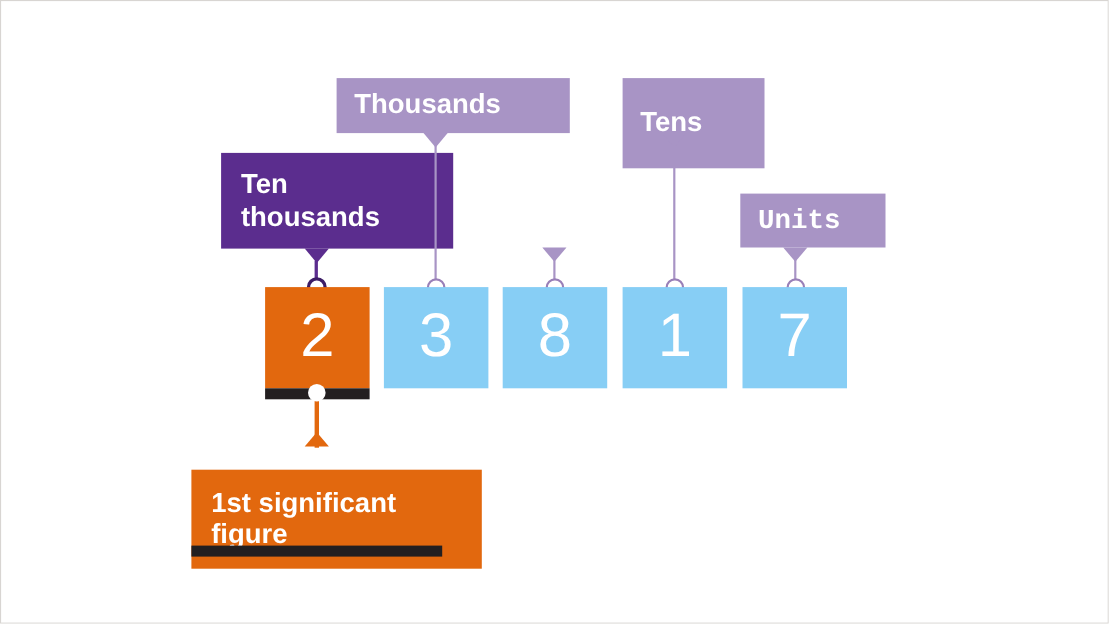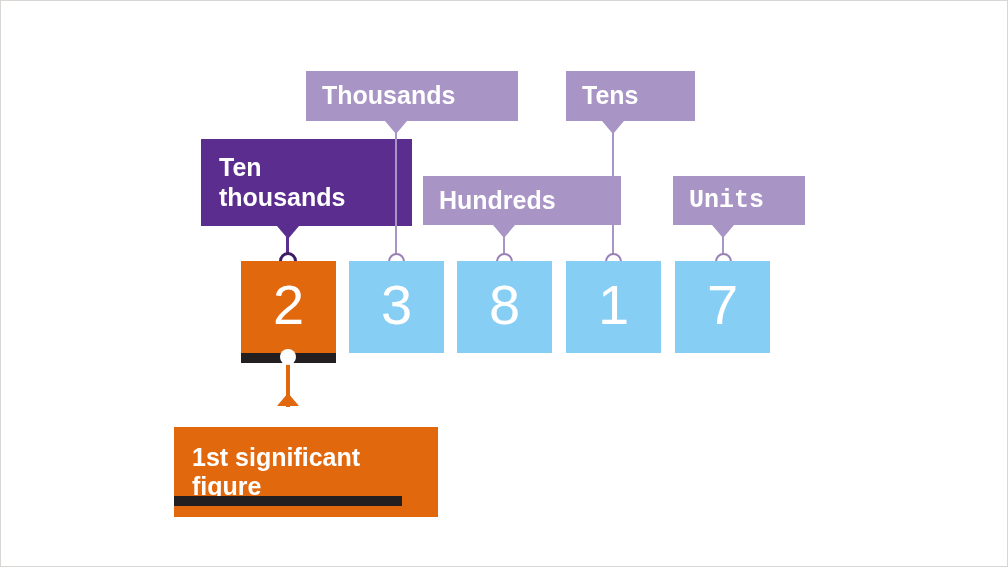--- a/index.html
+++ b/index.html
@@ -91,33 +91,30 @@
 </head>
 <body>
 
 <div id="canvas">
 
   <div class="callout" style="left:305px; top:70px; width:180px; height:50px; background:#a894c5; font-size:25px; padding:0 16px;">
     <span class="callout-text">Thousands</span>
   </div>
   <div class="callout-tail" style="left:384px; top:120px; border-top:13px solid #a894c5;"></div>
 
-  <div class="callout" style="left:565px; top:70px; width:97px; height:50px; background:#a894c5; font-size:25px; padding:0 16px;">
+  <div class="callout" style="left:565px; top:70px; width:97px; height:50px; background:#a894c5; font-size:25px; padding:16px 16px;">
     <span class="callout-text">Tens</span>
   </div>
   <div class="callout-tail" style="left:601px; top:120px; border-top:13px solid #a894c5;"></div>
 
   <div class="callout" style="left:200px; top:138px; width:175px; height:87px; background:#5b2d8e; font-size:25px; padding:0 18px;">
     <span class="callout-text">Ten thousands</span>
   </div>
   <div class="callout-tail" style="left:276px; top:225px; border-top:13px solid #5b2d8e;"></div>
 
-  <div class="callout" style="left:422px; top:175px; width:166px; height:49px; background:#a894c5; font-size:25px; padding:0 16px;">
-    <span class="callout-text">Hundreds</span>
-  </div>
   <div class="callout-tail" style="left:492px; top:224px; border-top:13px solid #a894c5;"></div>
 
   <div class="callout" style="left:672px; top:175px; width:100px; height:49px; background:#a894c5; font-size:25px; padding:0 16px;font-family:Liberation Mono, monospace;">
     <span class="callout-text">Units</span>
   </div>
   <div class="callout-tail" style="left:711px; top:224px; border-top:13px solid #a894c5;"></div>
 
   <div class="connector-line" style="left:285px; top:236px; width:3px; height:20px; background:#5b2d8e;"></div>
 
   <div class="connector-line" style="left:394px; top:131px; width:2px; height:125px; background:#a894c5;"></div>

